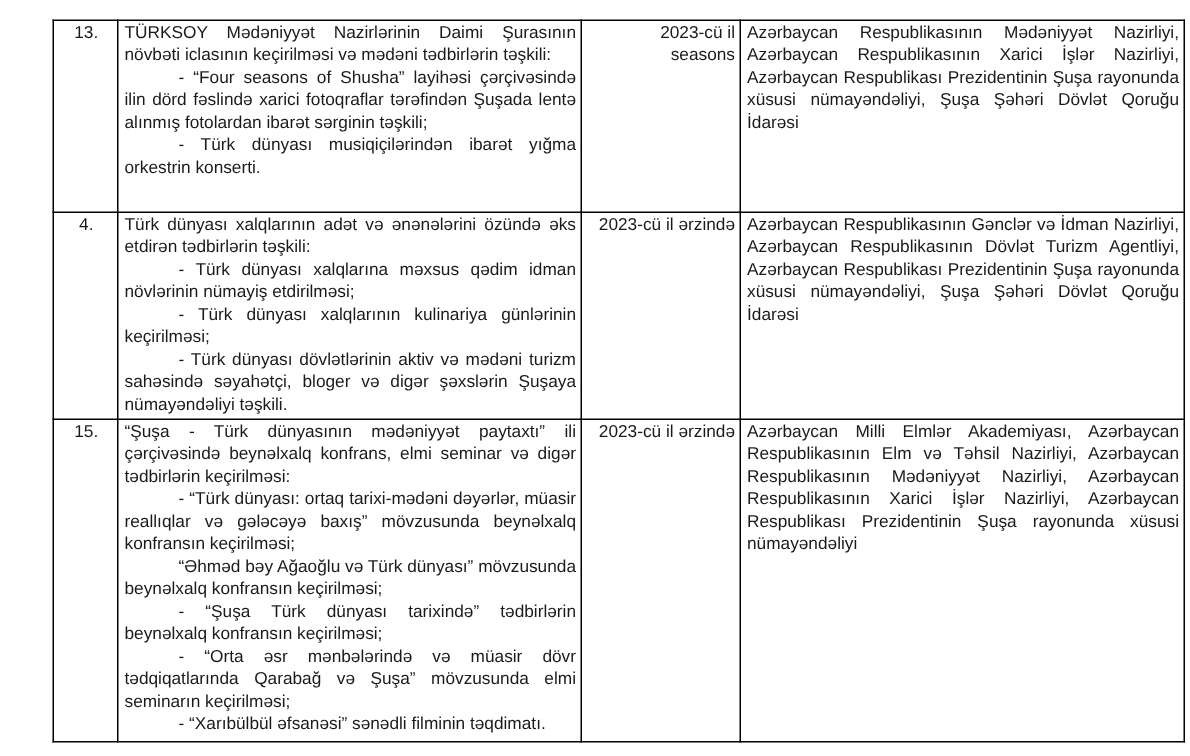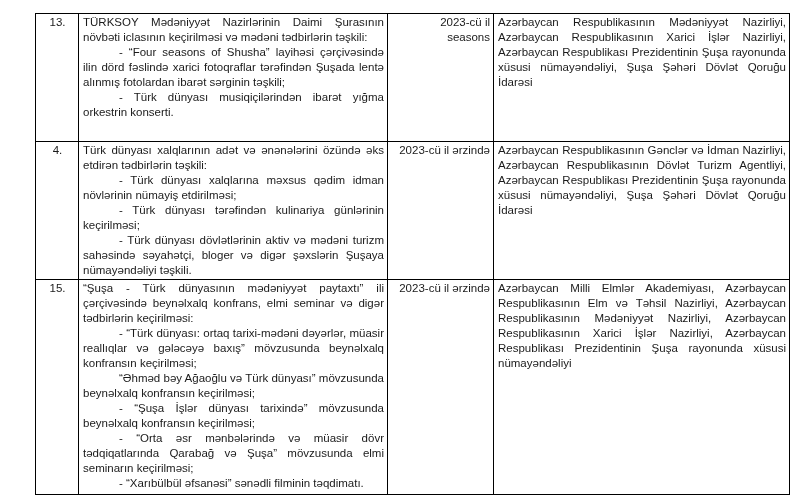--- a/index.html
+++ b/index.html
@@ -92,35 +92,35 @@
             <div class="date-line">2023-cü il</div>
             <div class="date-line">seasons</div>
           </td>
     <td class="resp">Azərbaycan Respublikasının Mədəniyyət Nazirliyi, Azərbaycan Respublikasının Xarici İşlər Nazirliyi, Azərbaycan Respublikası Prezidentinin Şuşa rayonunda xüsusi nümayəndəliyi, Şuşa Şəhəri Dövlət Qoruğu İdarəsi</td>
   </tr>
         <tr>
     <td class="num">4.</td>
     <td class="activity">
             <p class="para">Türk dünyası xalqlarının adət və ənənələrini özündə əks etdirən tədbirlərin təşkili:</p>
             <p class="para indent">- Türk dünyası xalqlarına məxsus qədim idman növlərinin nümayiş etdirilməsi;</p>
-            <p class="para indent">- Türk dünyası tərəfindən kulinariya günlərinin keçirilməsi;</p>
+            <p class="para indent">- Türk dünyası xalqlarının kulinariya günlərinin keçirilməsi;</p>
             <p class="para indent">- Türk dünyası dövlətlərinin aktiv və mədəni turizm sahəsində səyahətçi, bloger və digər şəxslərin Şuşaya nümayəndəliyi təşkili.</p>
           </td>
     <td class="date">
             <div class="date-line">2023-cü il ərzində</div>
           </td>
     <td class="resp">Azərbaycan Respublikasının Gənclər və İdman Nazirliyi, Azərbaycan Respublikasının Dövlət Turizm Agentliyi, Azərbaycan Respublikası Prezidentinin Şuşa rayonunda xüsusi nümayəndəliyi, Şuşa Şəhəri Dövlət Qoruğu İdarəsi</td>
   </tr>
         <tr>
     <td class="num">15.</td>
     <td class="activity">
             <p class="para">“Şuşa - Türk dünyasının mədəniyyət paytaxtı” ili çərçivəsində beynəlxalq konfrans, elmi seminar və digər tədbirlərin keçirilməsi:</p>
             <p class="para indent">- “Türk dünyası: ortaq tarixi-mədəni dəyərlər, müasir reallıqlar və gələcəyə baxış” mövzusunda beynəlxalq konfransın keçirilməsi;</p>
             <p class="para indent">“Əhməd bəy Ağaoğlu və Türk dünyası” mövzusunda beynəlxalq konfransın keçirilməsi;</p>
-            <p class="para indent">- “Şuşa İşlər dünyası tarixində” mövzusunda beynəlxalq konfransın keçirilməsi;</p>
+            <p class="para indent">- “Şuşa Türk dünyası tarixində” tədbirlərin beynəlxalq konfransın keçirilməsi;</p>
             <p class="para indent">- “Orta əsr mənbələrində və müasir dövr tədqiqatlarında Qarabağ və Şuşa” mövzusunda elmi seminarın keçirilməsi;</p>
             <p class="para indent">- “Xarıbülbül əfsanəsi” sənədli filminin təqdimatı.</p>
           </td>
     <td class="date">
             <div class="date-line">2023-cü il ərzində</div>
           </td>
     <td class="resp">Azərbaycan Milli Elmlər Akademiyası, Azərbaycan Respublikasının Elm və Təhsil Nazirliyi, Azərbaycan Respublikasının Mədəniyyət Nazirliyi, Azərbaycan Respublikasının Xarici İşlər Nazirliyi, Azərbaycan Respublikası Prezidentinin Şuşa rayonunda xüsusi nümayəndəliyi</td>
   </tr>
       </tbody>
   </table>

